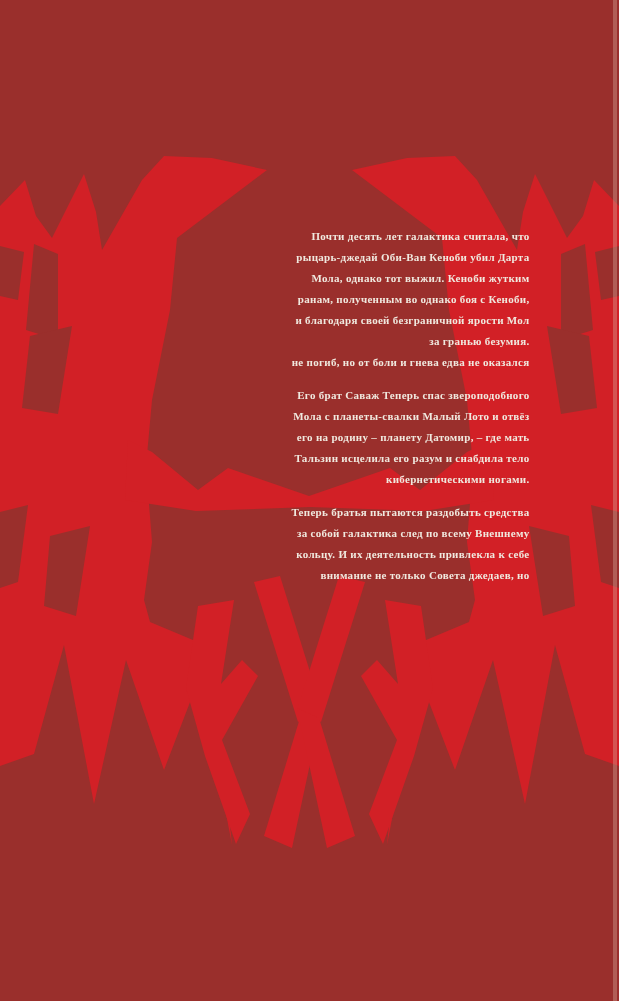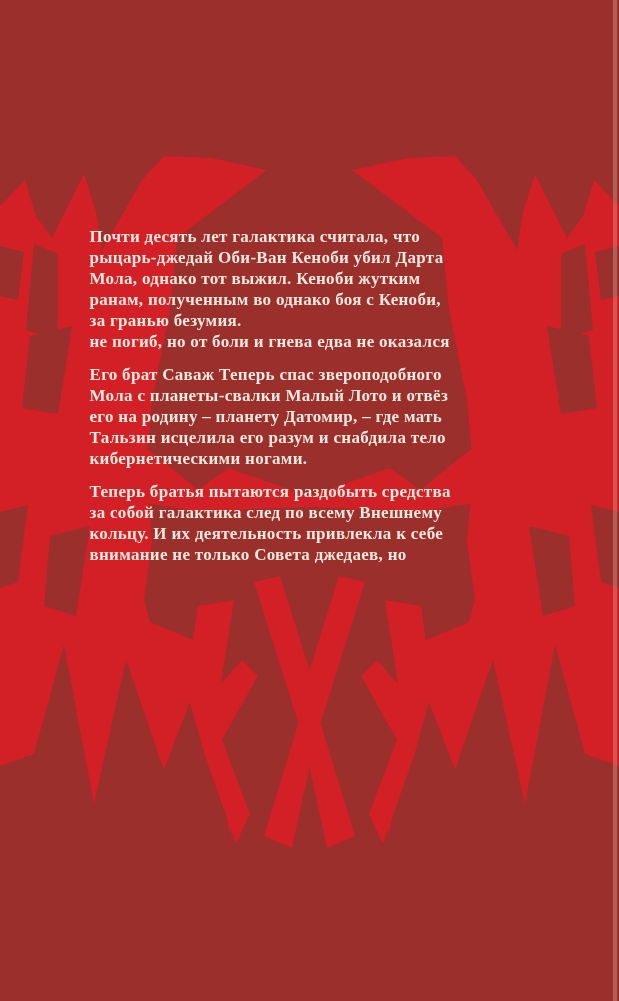--- a/index.html
+++ b/index.html
@@ -19,23 +19,23 @@
   .tattoo-svg{position:absolute;left:0;top:0;width:619px;height:1001px;display:block;}
   .red{fill:var(--pattern_red,#d22026);}
   .cut{fill:var(--background,#9a2f2c);}
   .edge-strip{
     position:absolute;top:0;bottom:0;right:2px;width:4px;
     background:var(--page_edge_highlight,#d8aa9c);
     opacity:.38;
   }
   .story{
     position:absolute;top:226px;left:50%;transform:translateX(-50%);
-    width:440px;text-align:left;
+    width:440px;text-align:right;
     color:var(--text,#f0e9df);
-    font-size:17px;line-height:21px;font-weight:bold;
+    font-size:11px;line-height:21px;font-weight:bold;
     letter-spacing:.3px;
   }
   .story p{margin:0 0 12px 0;}
   .story .line{display:block;}
 </style>
 </head>
 <body>
 
 <div class="page">
 
@@ -66,20 +66,21 @@
   </svg>
 
   <div class="edge-strip"></div>
 
   <div class="story">
     <p>
         <span class="line">Почти десять лет галактика считала, что</span>
         <span class="line">рыцарь-джедай Оби-Ван Кеноби убил Дарта</span>
         <span class="line">Мола, однако тот выжил. Кеноби жутким</span>
         <span class="line">ранам, полученным во однако боя с Кеноби,</span>
+        <span class="line">и благодаря своей безграничной ярости Мол</span>
         <span class="line">за гранью безумия.</span>
         <span class="line">не погиб, но от боли и гнева едва не оказался</span>
       </p>
     <p>
         <span class="line">Его брат Саваж Теперь спас звероподобного</span>
         <span class="line">Мола с планеты-свалки Малый Лото и отвёз</span>
         <span class="line">его на родину – планету Датомир, – где мать</span>
         <span class="line">Тальзин исцелила его разум и снабдила тело</span>
         <span class="line">кибернетическими ногами.</span>
       </p>

